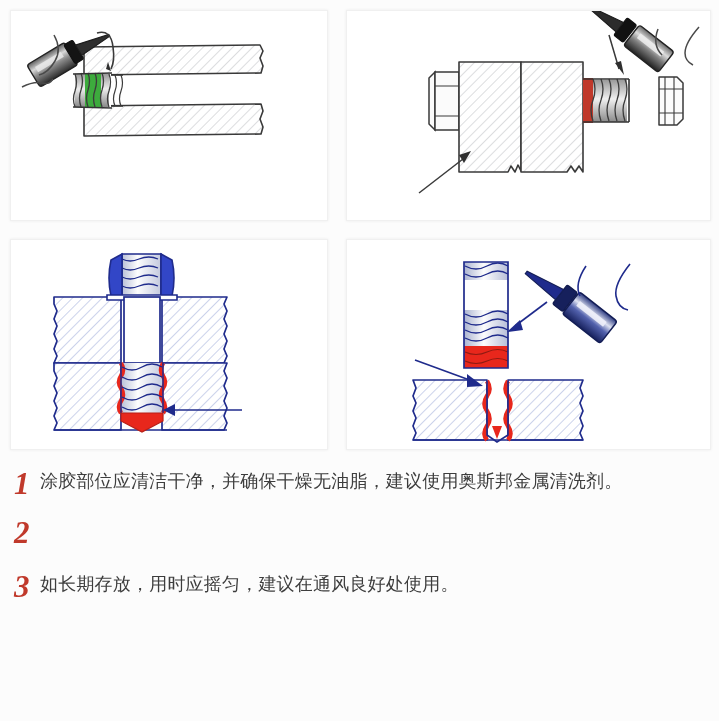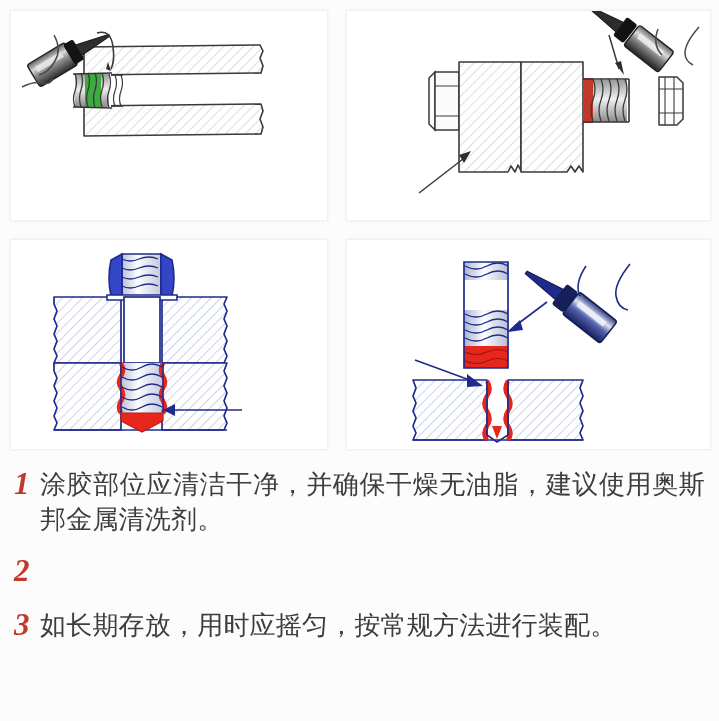--- a/index.html
+++ b/index.html
@@ -79,22 +79,22 @@
     font-weight: bold;
     font-style: italic;
     color: #c0392b;
     line-height: 1.05;
     text-align: left;
     padding-left: 4px;
     letter-spacing: -1px;
   }
   .step-text {
     flex: 1 1 auto;
-    font-family: Liberation Mono, monospace;
-    font-size: 26px;
+    font-family: Liberation Sans, sans-serif;
+    font-size: 18px;
     line-height: 1.34;
     color: #3d3d3d;
     letter-spacing: 0.2px;
     text-align: justify;
     padding-top: 1px;
   }
 
   
   .hatch-gray { fill: url(#hatchGray); }
 </style>
@@ -418,18 +418,18 @@
       <div class="step-num">1</div>
       <div class="step-text">涂胶部位应清洁干净，并确保干燥无油脂，建议使用奥斯邦金属清洗剂。</div>
     </div>
 
     <div class="step">
       <div class="step-num">2</div>
     </div>
 
     <div class="step step-spaced">
       <div class="step-num">3</div>
-      <div class="step-text">如长期存放，用时应摇匀，按常规方法进行装配。</div>
+      <div class="step-text">如长期存放，用时应摇匀，建议在通风良好处使用。</div>
     </div>
 
   </div>
 
 </div>
 
 </body></html>

